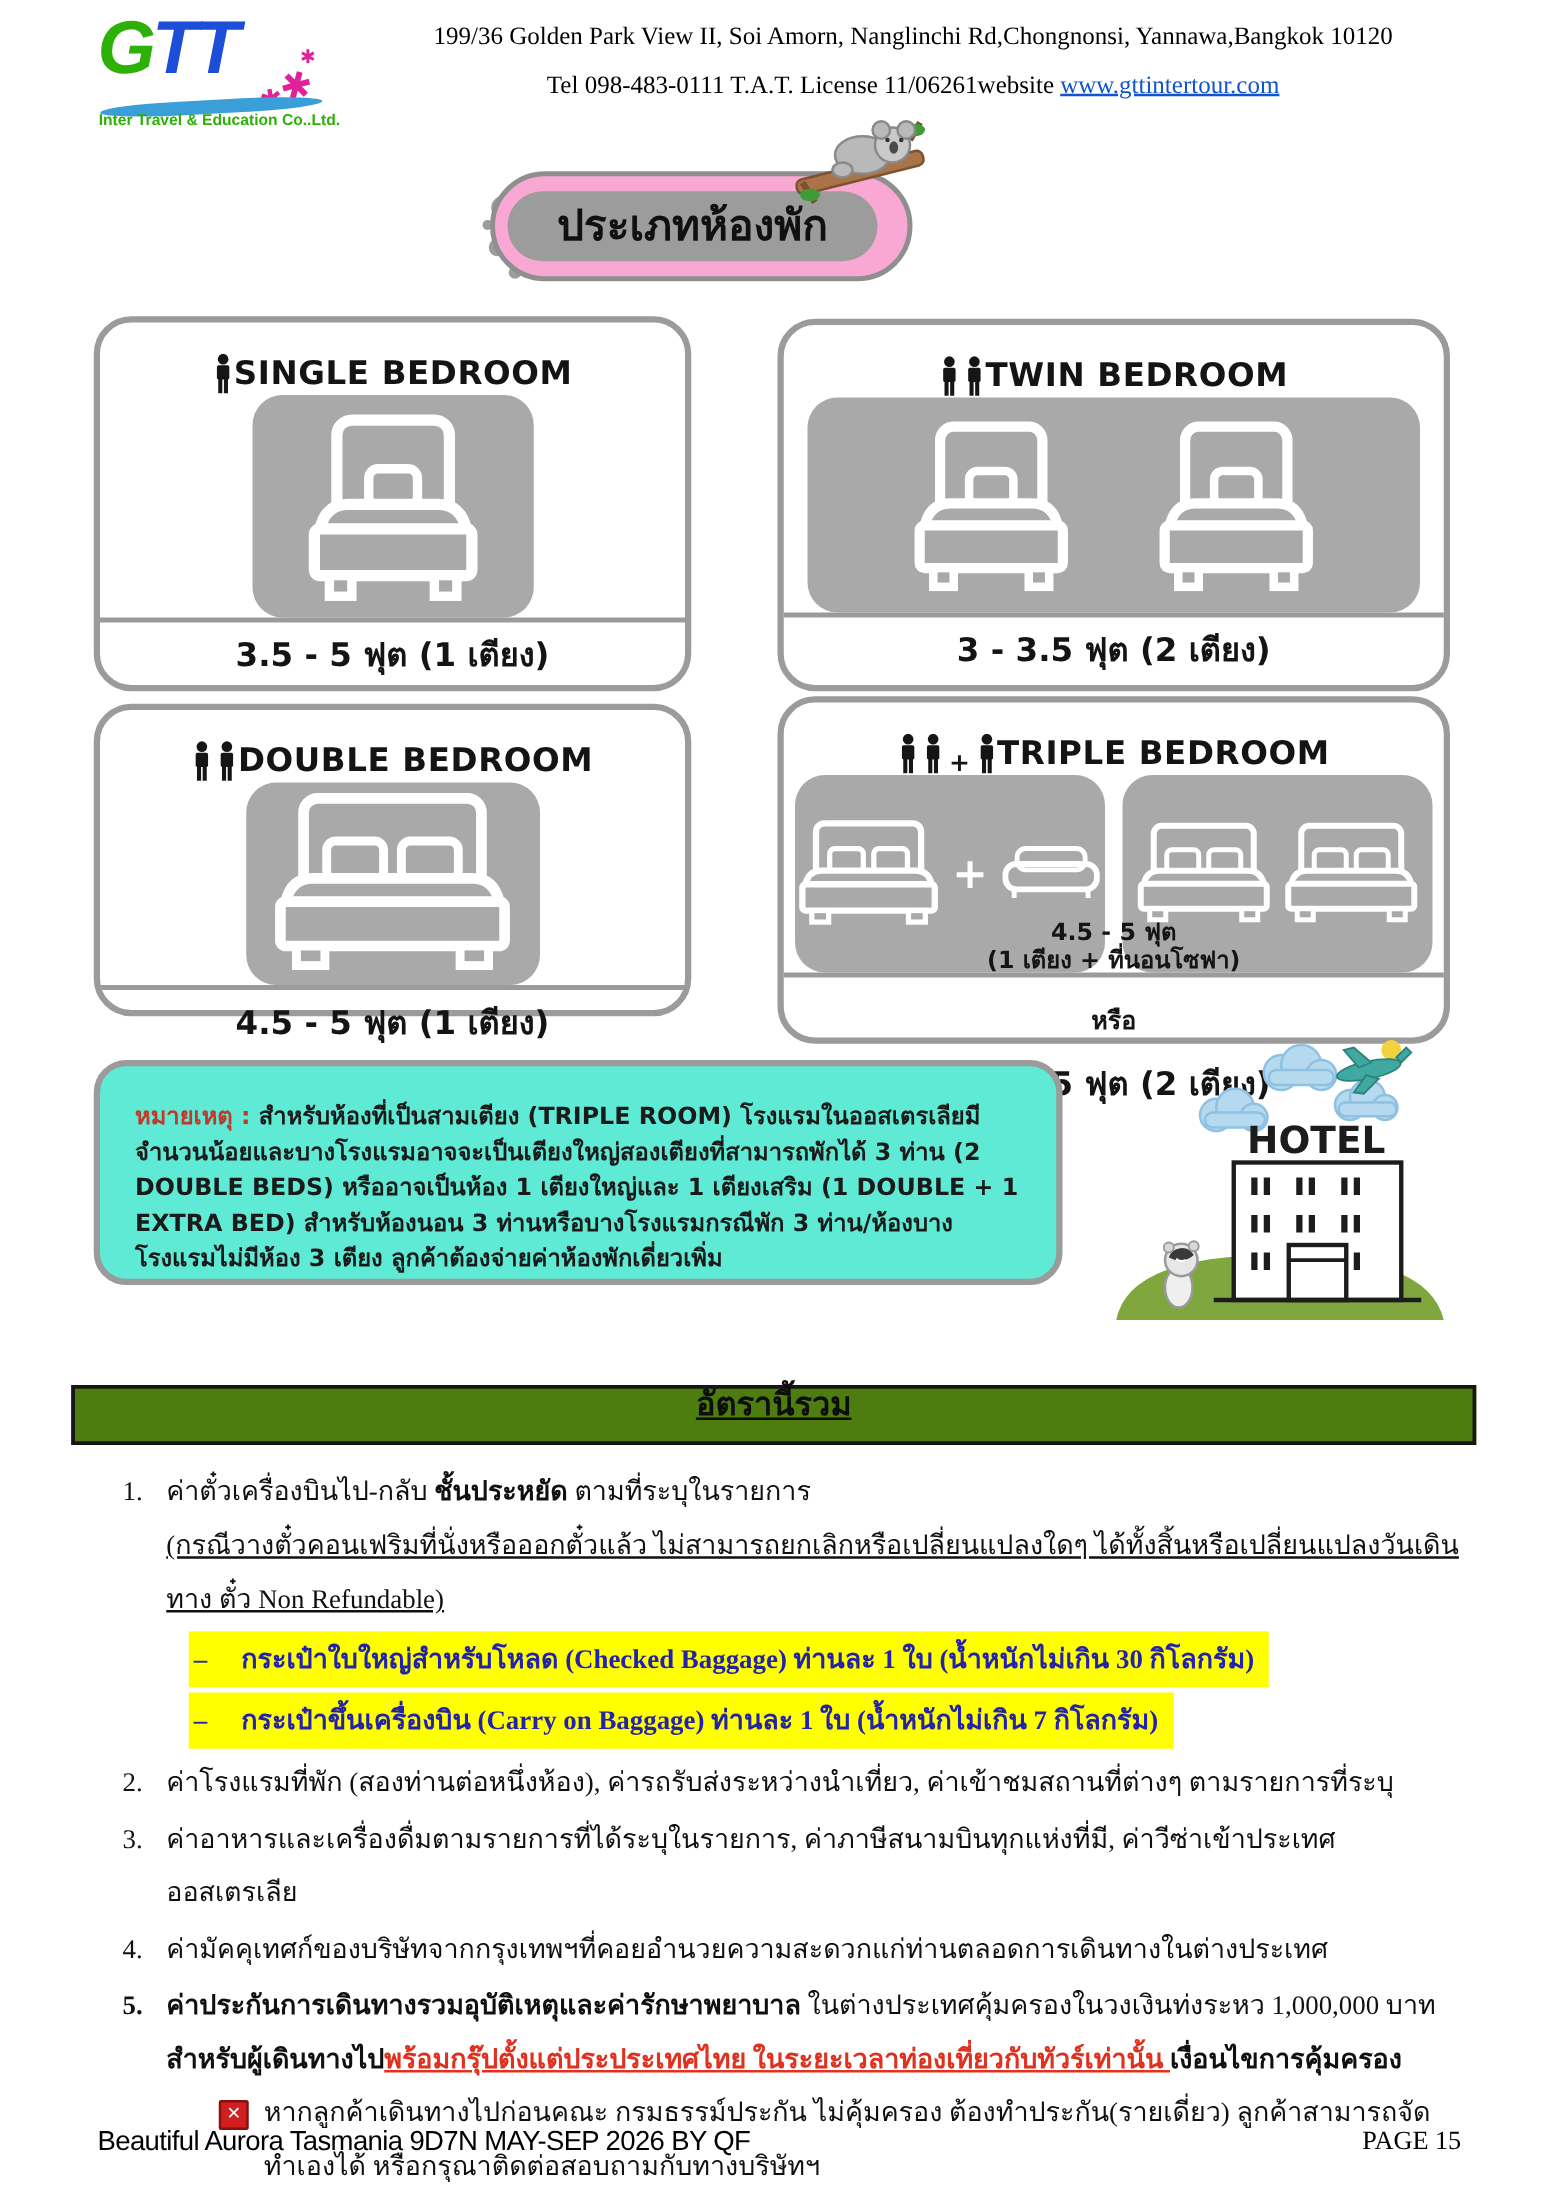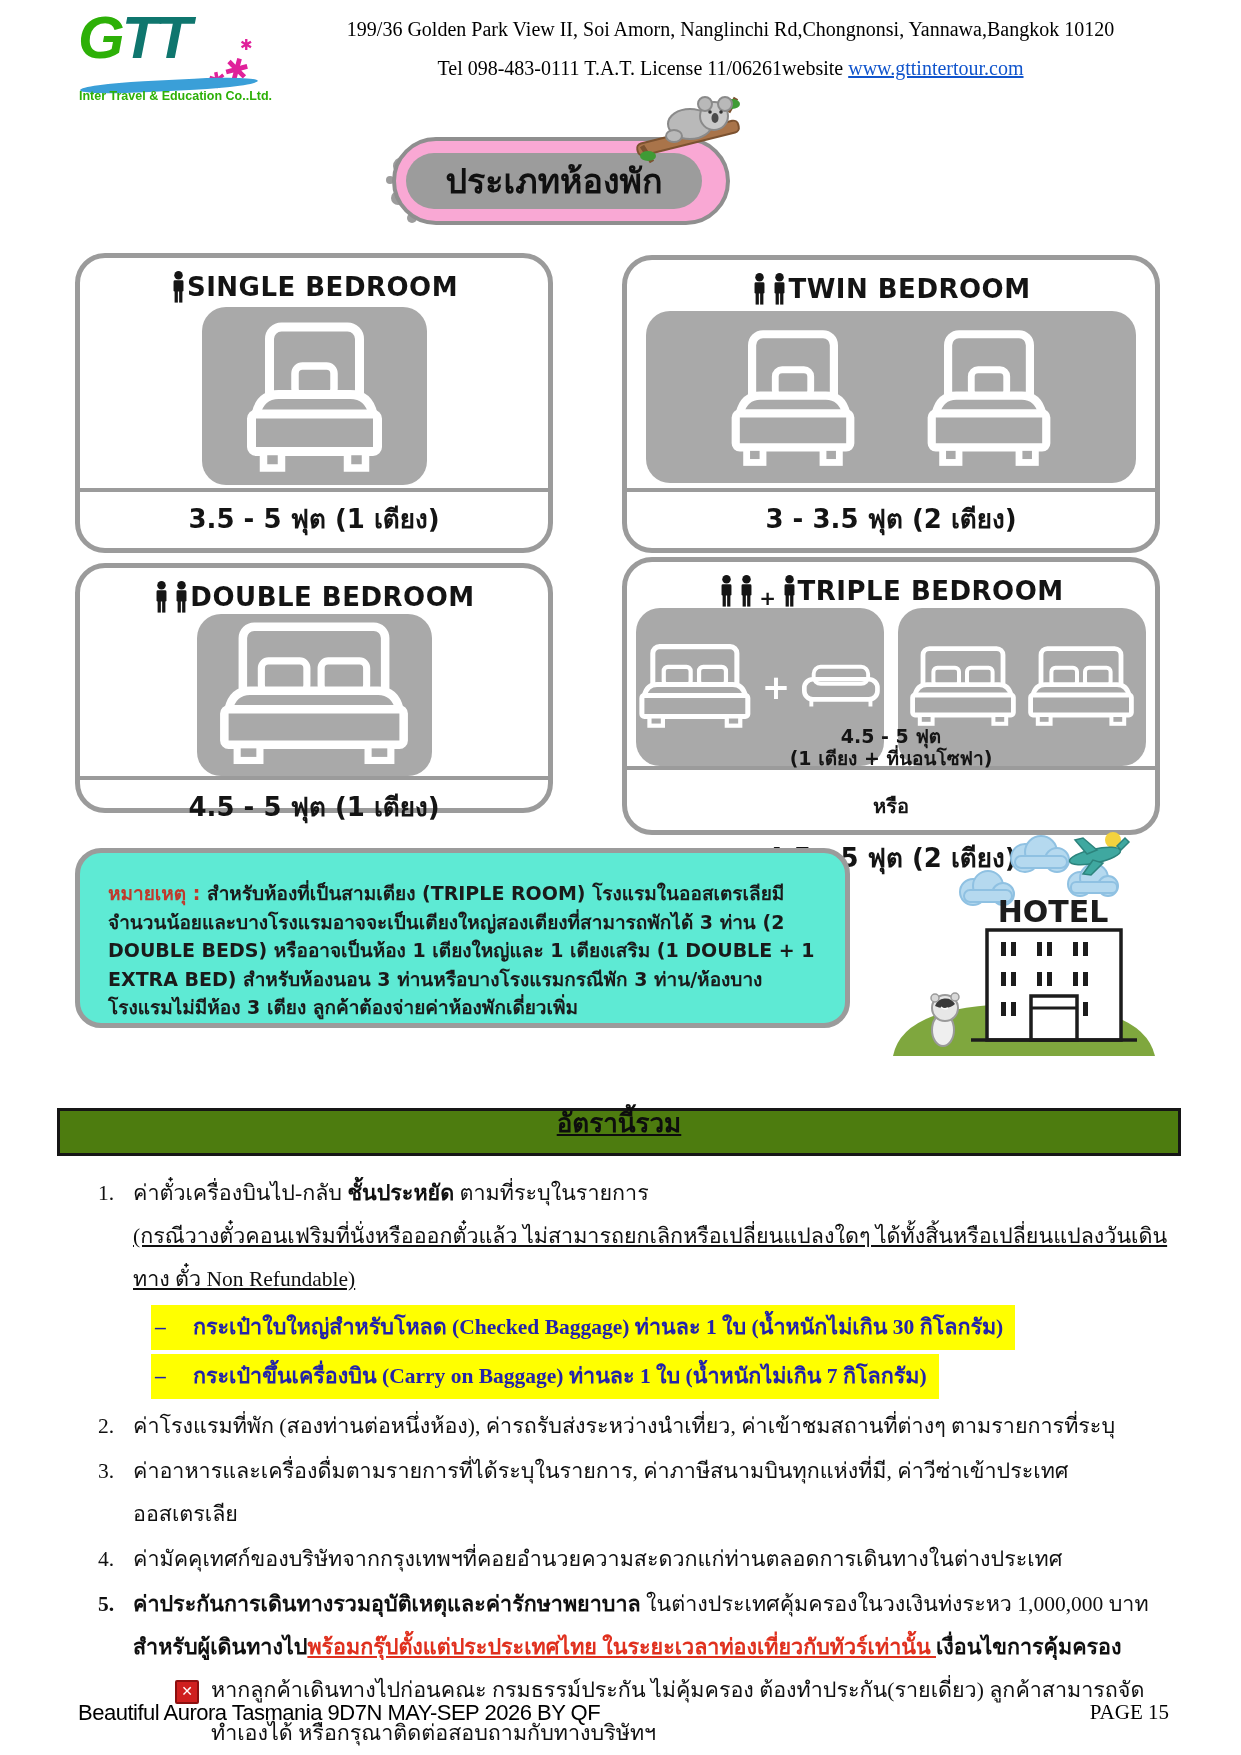--- a/index.html
+++ b/index.html
@@ -3,21 +3,21 @@
 <meta charset="utf-8">
 <style>
   html,body{margin:0;padding:0;background:#fff;}
   #page{position:relative;width:1241px;height:1755px;background:#fff;overflow:hidden;
         font-family:"DejaVu Sans",sans-serif;color:#111;}
 
   
   .logo{position:absolute;left:78px;top:8px;width:195px;height:100px;}
   .logo-gtt{position:absolute;left:0;top:0;font:italic 800 60px/1 "Liberation Sans",sans-serif;letter-spacing:-3px;}
   .logo-g{color:#2db007;}
-  .logo-tt{color:#0f766e;}
+  .logo-tt{color:#1d4ed8;}
   .logo-flowers{position:absolute;left:128px;top:26px;color:#e0219a;font-weight:700;}
   .fl1{font-size:30px;position:absolute;left:18px;top:18px;transform:rotate(15deg);}
   .fl2{font-size:22px;position:absolute;left:2px;top:34px;transform:rotate(-10deg);}
   .fl3{font-size:15px;position:absolute;left:34px;top:2px;}
   .logo-swoosh{position:absolute;left:2px;top:72px;width:178px;height:11px;background:#3a9fd8;
                border-radius:50%/70%;transform:rotate(-3deg);}
   .logo-tagline{position:absolute;left:0;top:82px;width:195px;text-align:center;
                 font:700 12.5px/1 "Liberation Sans",sans-serif;color:#2db007;}
   .hdr-line{position:absolute;left:255px;right:35px;text-align:center;
             font:400 20px/1.3 "Liberation Serif",serif;color:#000;}
@@ -30,21 +30,21 @@
   .badge{position:absolute;left:392px;top:137px;width:330px;height:80px;background:#f9a8d4;
          border:4px solid #8f8f8f;border-radius:46px;}
   .badge-inner{position:absolute;left:10px;top:12px;right:24px;bottom:12px;background:#9c9c9c;
                border-radius:28px;display:flex;align-items:center;justify-content:center;
                font:800 34px/1 "DejaVu Sans",sans-serif;color:#101010;}
   .koala{position:absolute;left:628px;top:94px;width:120px;height:78px;}
 
   
   .card{position:absolute;background:#fff;border:5px solid #9b9b9b;border-radius:30px;
         display:flex;flex-direction:column;box-sizing:border-box;}
-  .card-title{display:flex;align-items:center;justify-content:center;gap:0;padding-top:12px;
+  .card-title{display:flex;align-items:center;justify-content:center;gap:0;padding-top:24px;
               font:800 26px/1 "DejaVu Sans",sans-serif;letter-spacing:.5px;color:#141414;}
   .persons{display:flex;align-items:flex-end;gap:3px;}
   .person-svg{width:17px;height:34px;fill:#151515;}
   .plus-small{font:800 20px/1 "DejaVu Sans",sans-serif;margin:0 1px;color:#151515;}
   .card-bed{flex:1;display:flex;align-items:center;justify-content:center;gap:16px;}
   .bed-panel{background:#a9a9a9;border-radius:24px;display:flex;align-items:center;justify-content:center;}
   .card-foot{border-top:4px solid #9b9b9b;display:flex;align-items:center;justify-content:center;
              gap:26px;font:700 26px/1.15 "DejaVu Sans",sans-serif;color:#141414;min-height:56px;}
   .triple-foot{font-size:20px;flex-direction:column;}
   .opt1{text-align:center;font-size:19px;}

